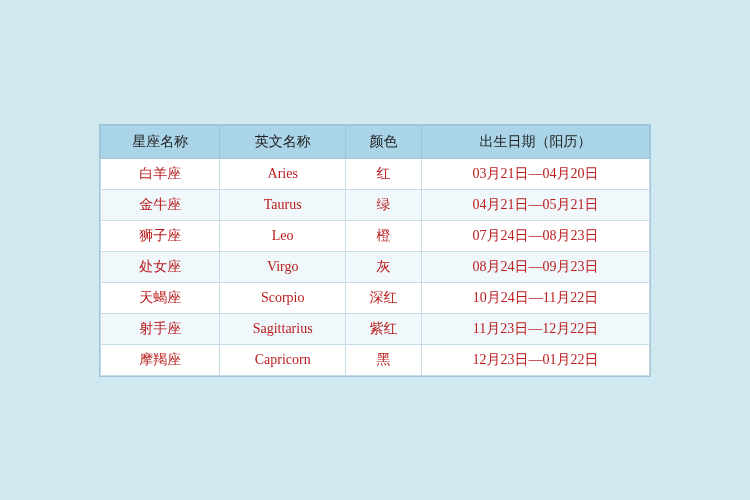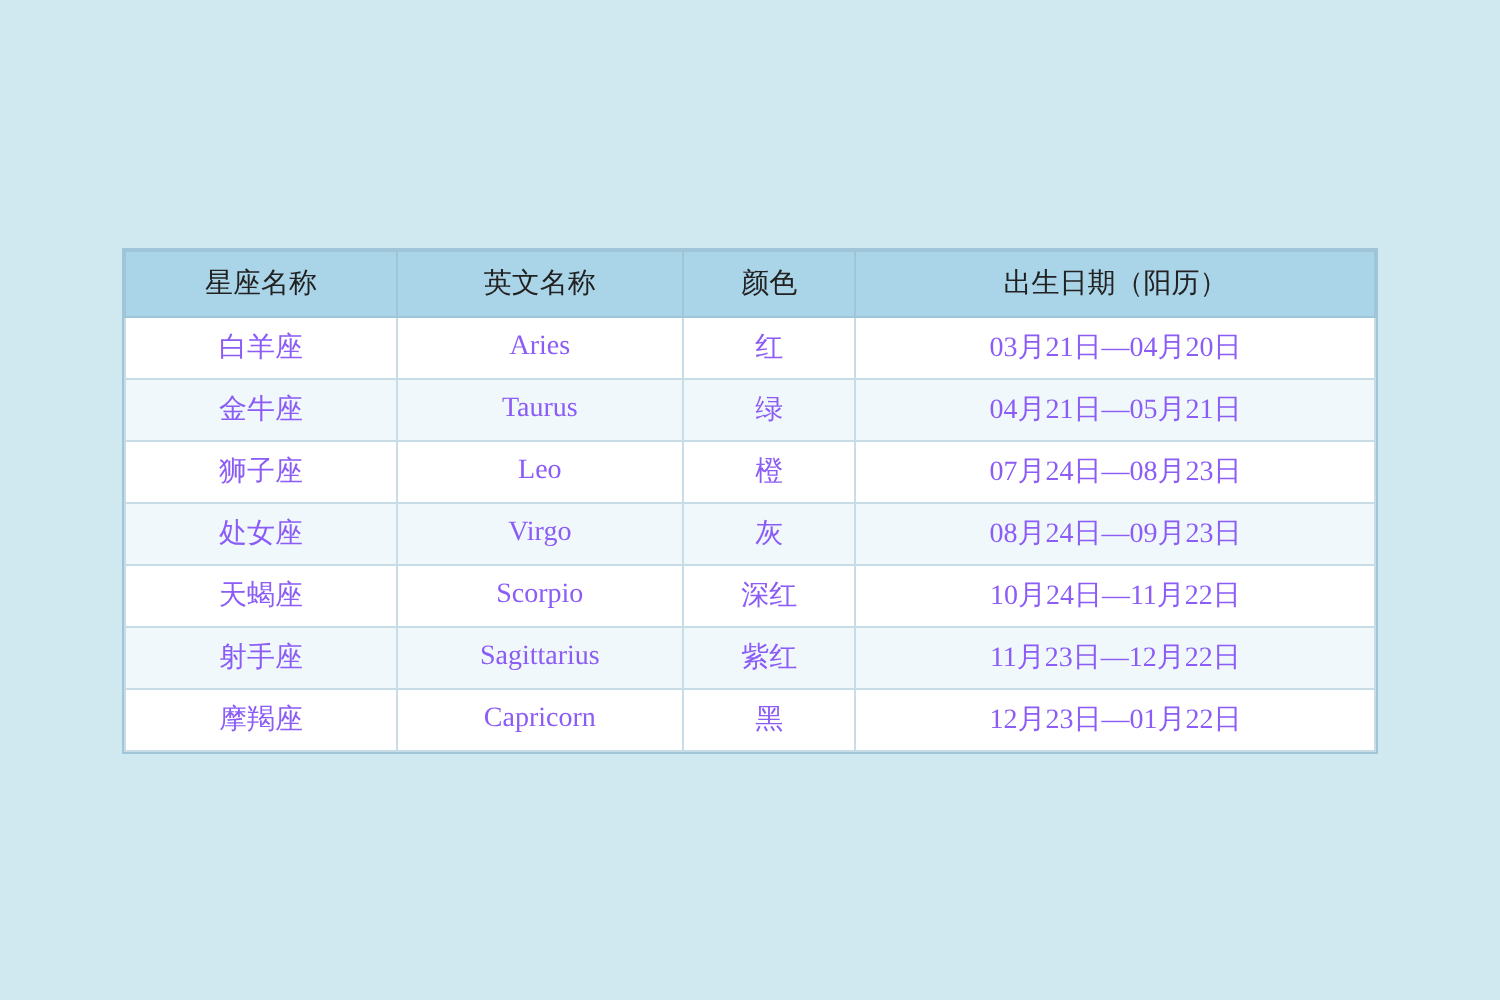--- a/index.html
+++ b/index.html
@@ -13,21 +13,21 @@
       background-color: #d0e8f0;
       display: flex;
       align-items: center;
       justify-content: center;
       font-family: "SimSun", "宋体", serif;
       font-size: 14px;
     }
     .table-container {
       background-color: #ffffff;
       border: 1px solid #a0c4d8;
-      width: 628px;
+      width: 552px;
     }
     table {
       width: 100%;
       border-collapse: collapse;
     }
     thead tr {
       background-color: #aad4e8;
     }
     thead th {
       border: 1px solid #a0c4d8;
@@ -39,21 +39,21 @@
     tbody tr {
       background-color: #ffffff;
     }
     tbody tr:nth-child(even) {
       background-color: #f0f8fc;
     }
     tbody td {
       border: 1px solid #c8dce8;
       padding: 6px 10px;
       text-align: center;
-      color: #8b5cf6;
+      color: #b91c1c;
     }
   </style>
 </head>
 <body>
 
 <div class="table-container">
   <table>
     <thead>
       <tr>
         <th>星座名称</th>

